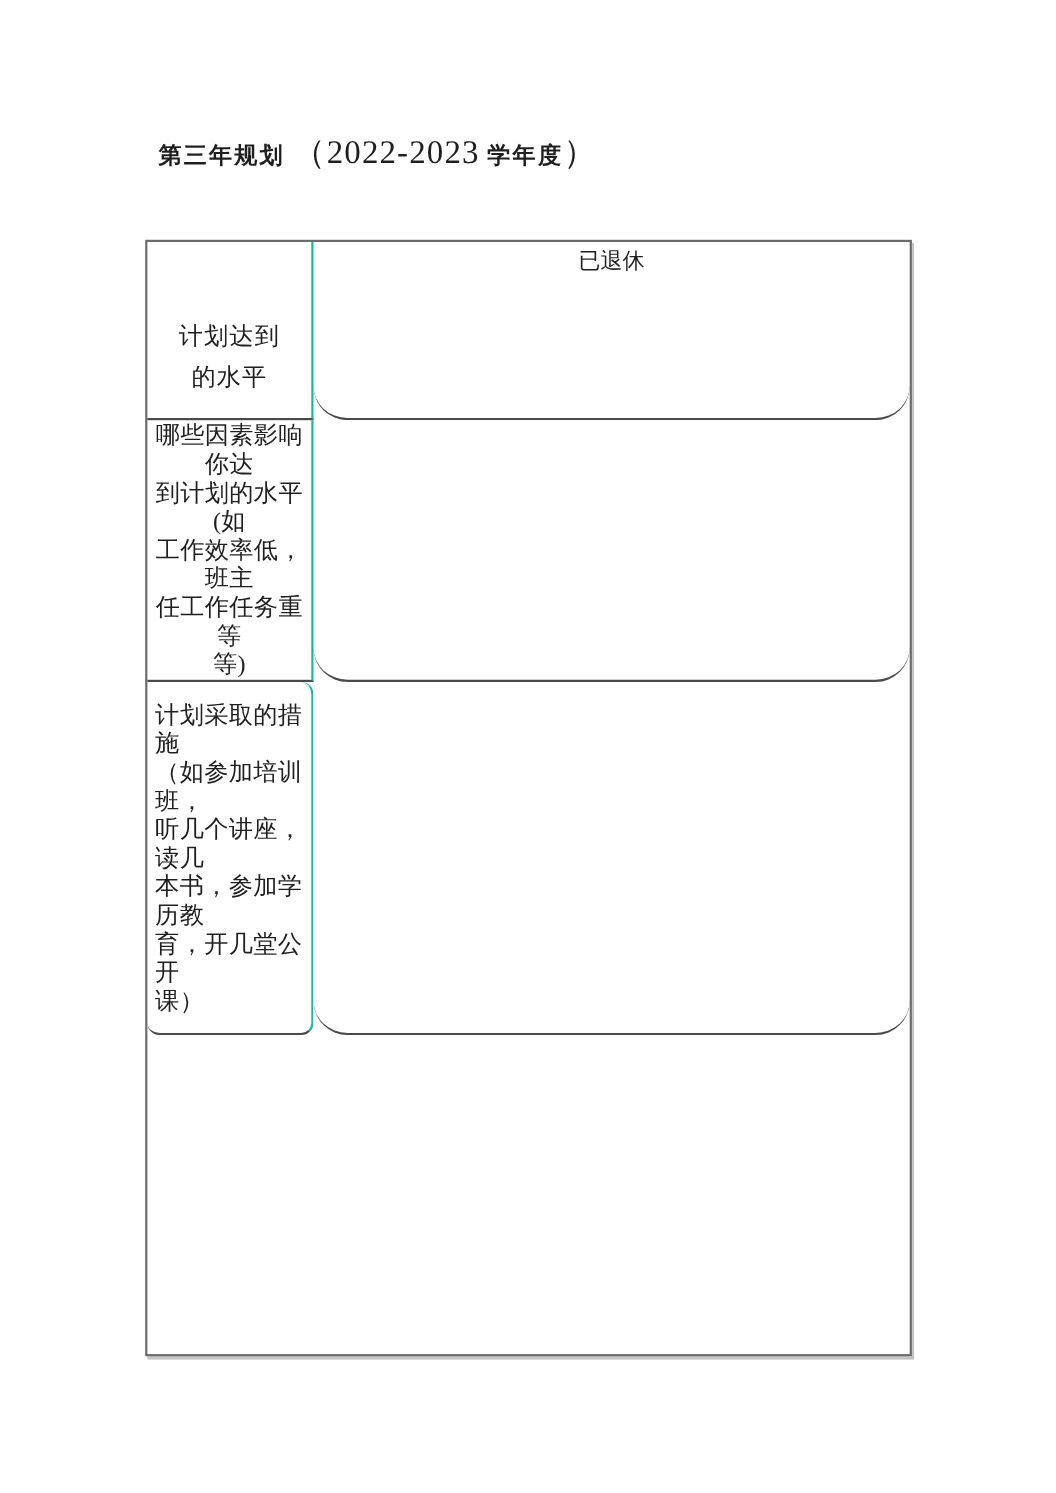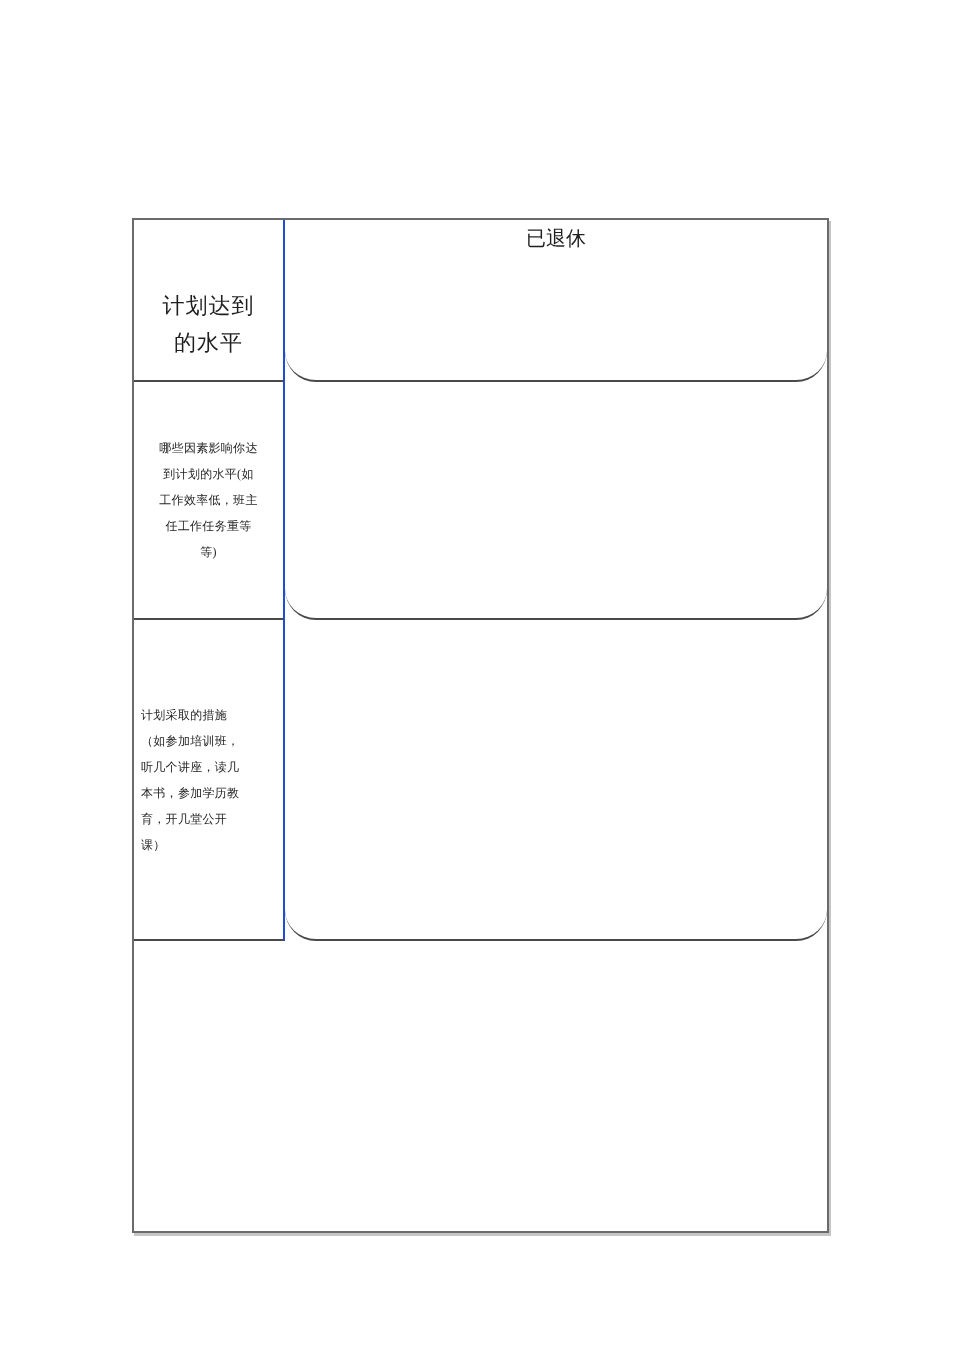--- a/index.html
+++ b/index.html
@@ -52,65 +52,69 @@
     box-sizing: border-box;
     border: 2px solid #6b6b6b;
     box-shadow: 2px 3px 0 rgba(150,150,150,0.55);
     display: grid;
     grid-template-columns: 151px 1fr;
     grid-template-rows: 162px 238px 321px auto;
     background: #ffffff;
   }
   .cell {
     box-sizing: border-box;
-    border-right: 2px solid #1d4ed8;
+    border-right: 2px solid #14b8a6;
     border-bottom: 2px solid #4a4a4a;
     overflow: hidden;
   }
   .cell.last-col { border-right: none; border-radius: 31px; }
   .cell.last-row { border-bottom: none; }
 
   
   .label-cell {
     display: flex;
     flex-direction: column;
     justify-content: center;
     padding: 0 6px;
-    font-size: 12px;
+    font-size: 22px;
     line-height: 26px;
     white-space: pre-line;
     text-align: center;
     letter-spacing: 0.3px;
   }
   .label-cell.big {
     font-size: 22px;
     line-height: 37px;
     justify-content: flex-end;
     padding-bottom: 19px;
     letter-spacing: 1px;
   }
   .label-cell.align-left {
     text-align: left;
     padding: 0 5px 0 7px;
+    border-radius: 11px;
   }
 
   
   .value-cell {
     font-size: 20px;
     line-height: 26px;
     text-align: center;
     padding-top: 5px;
     white-space: pre-line;
   }
 </style>
 </head>
 <body>
 
 <div class="page">
 
+  <div class="doc-title">
+    <span class="t-cjk">第三年规划</span><span class="t-num t-gap">（2022-2023</span><span class="t-cjk t-gap">学年度</span><span class="t-num">）</span>
+  </div>
 
   <div class="plan-table">
 
     <div class="cell label-cell big">计划达到
 的水平</div>
     <div class="cell last-col value-cell">已退休</div>
 
     <div class="cell label-cell">哪些因素影响你达
 到计划的水平(如
 工作效率低，班主

